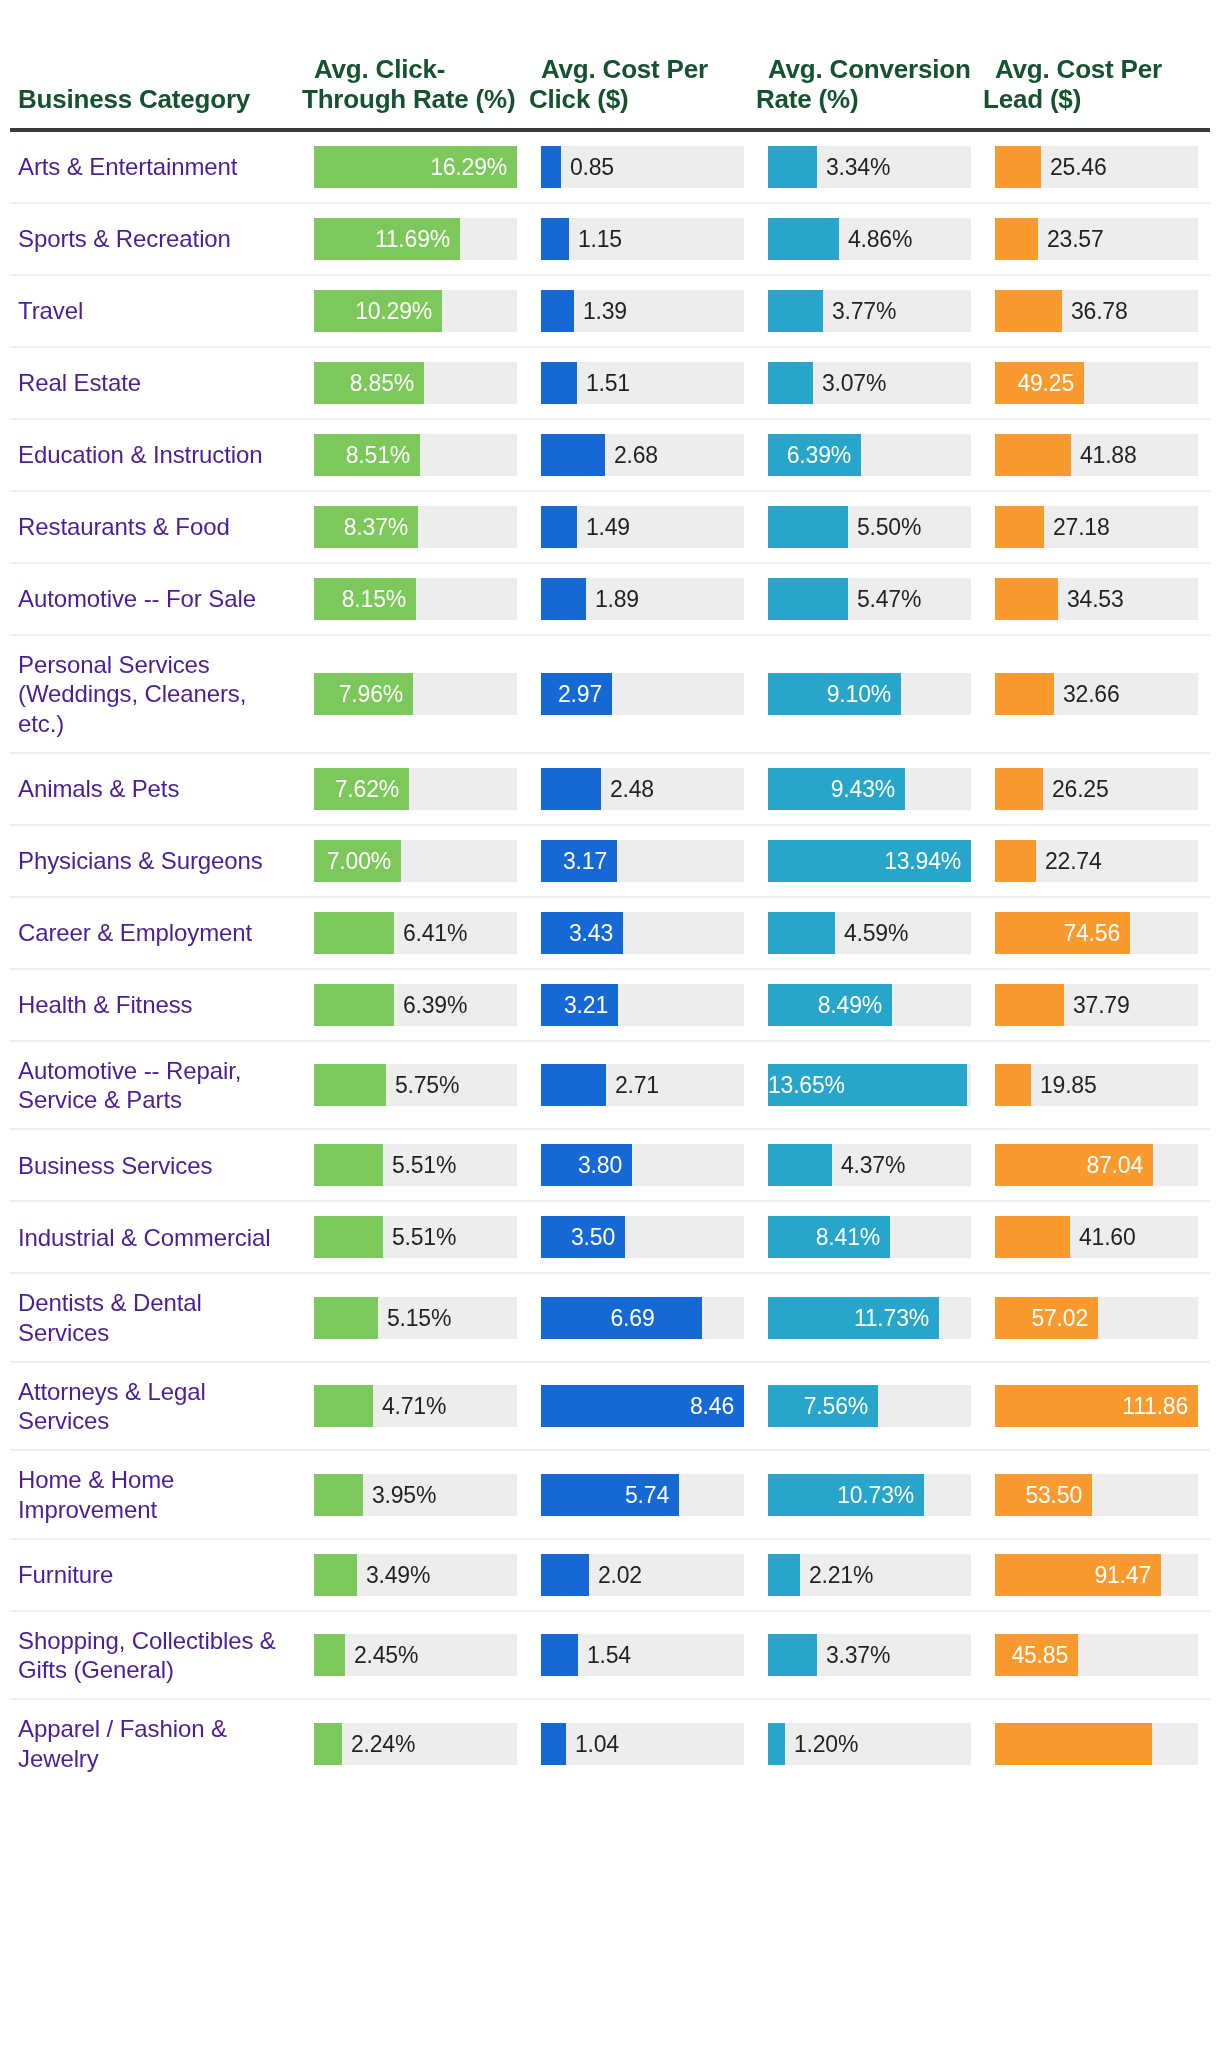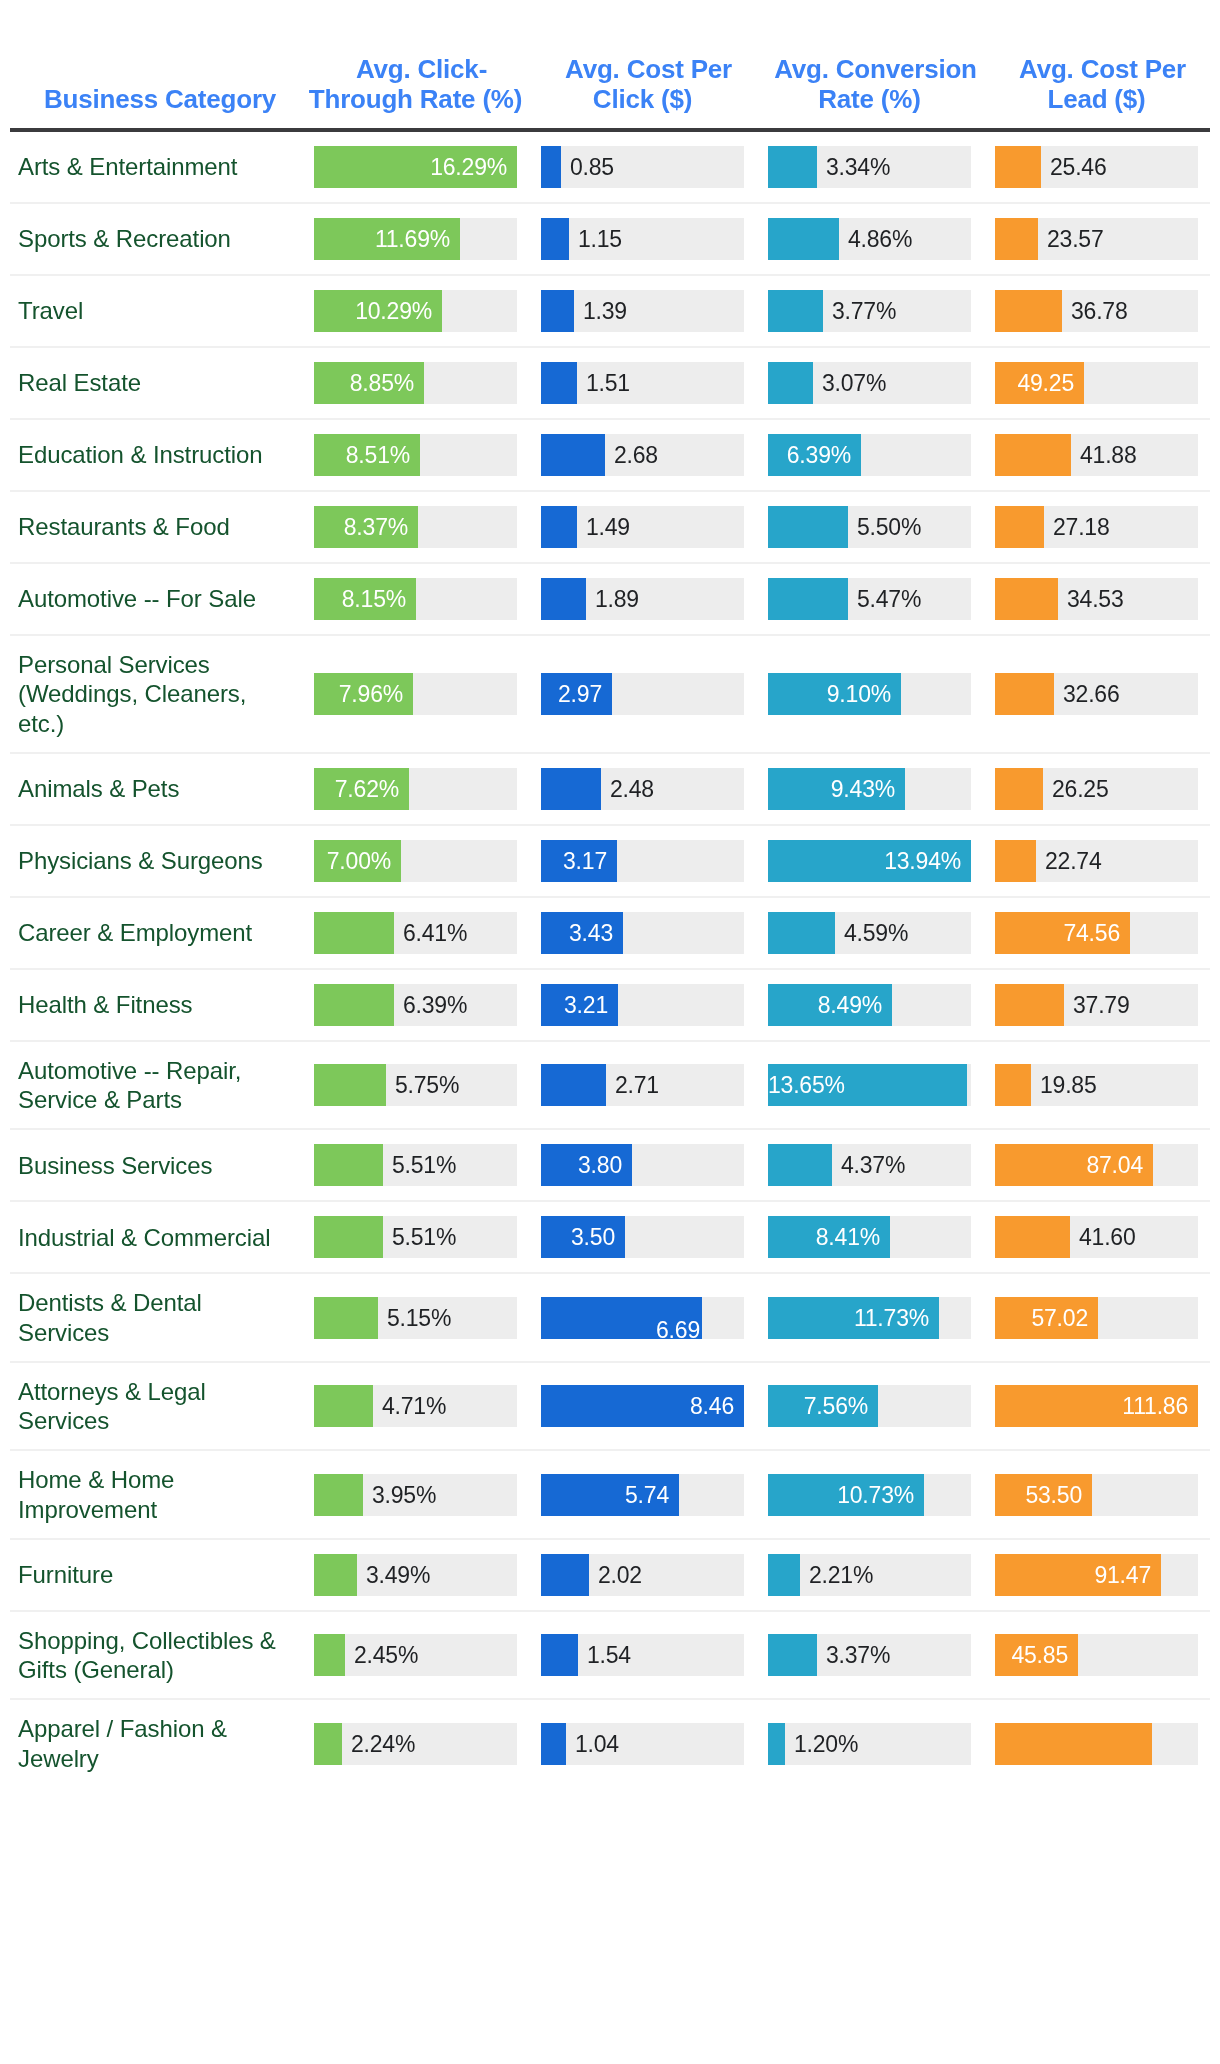--- a/index.html
+++ b/index.html
@@ -18,41 +18,41 @@
   table.bench{
     width:1200px;
     border-collapse:collapse;
     table-layout:fixed;
   }
   col.c-cat{width:292px;}
   col.c-met{width:227px;}
 
   thead th{
     vertical-align:bottom;
-    text-align:center;
+    text-align:left;
     font-weight:700;
     font-size:26px;
     line-height:1.13;
     letter-spacing:-0.2px;
     padding:0 0 14px 0;
-    color:#3b82f6;
+    color:#14532d;
     border-bottom:4px solid #3b3b3d;
   }
   thead th.th-cat{padding-left:8px;}
   thead th.th-met .hdr-inner{padding-left:12px;}
   thead tr{height:130px;}
 
   tbody tr{border-bottom:2px solid #f0f0f0;}
   tbody tr:last-child{border-bottom:none;}
 
   td.cat{
     vertical-align:middle;
     font-size:24px;
     line-height:1.22;
-    color:#14532d;
+    color:#4c1d95;
     padding:14px 14px 14px 8px;
     letter-spacing:-0.1px;
   }
   td.met{
     vertical-align:middle;
     padding:14px 0 14px 0;
   }
   .bar-wrap{
     position:relative;
     width:203px;
@@ -518,21 +518,21 @@
           <td class="cat">Dentists &amp; Dental Services</td>
           <td class="met">
             <div class="bar-wrap">
               <div class="bar-fill c-green" style="width: 64px;"></div>
               <div class="bar-label outside" style="left: 73px;">5.15%</div>
             </div>
           </td>
           <td class="met">
             <div class="bar-wrap">
               <div class="bar-fill c-blue" style="width: 161px;"></div>
-              <div class="bar-label inside" style="left: 8px; width: 151px; text-align: right; margin-top: 12px;">6.69</div>
+              <div class="bar-label inside" style="left: 16px; width: 151px; text-align: center;">6.69</div>
             </div>
           </td>
           <td class="met">
             <div class="bar-wrap">
               <div class="bar-fill c-teal" style="width: 171px;"></div>
               <div class="bar-label inside" style="left: 0px; width: 161px; text-align: right;">11.73%</div>
             </div>
           </td>
           <td class="met">
             <div class="bar-wrap">

